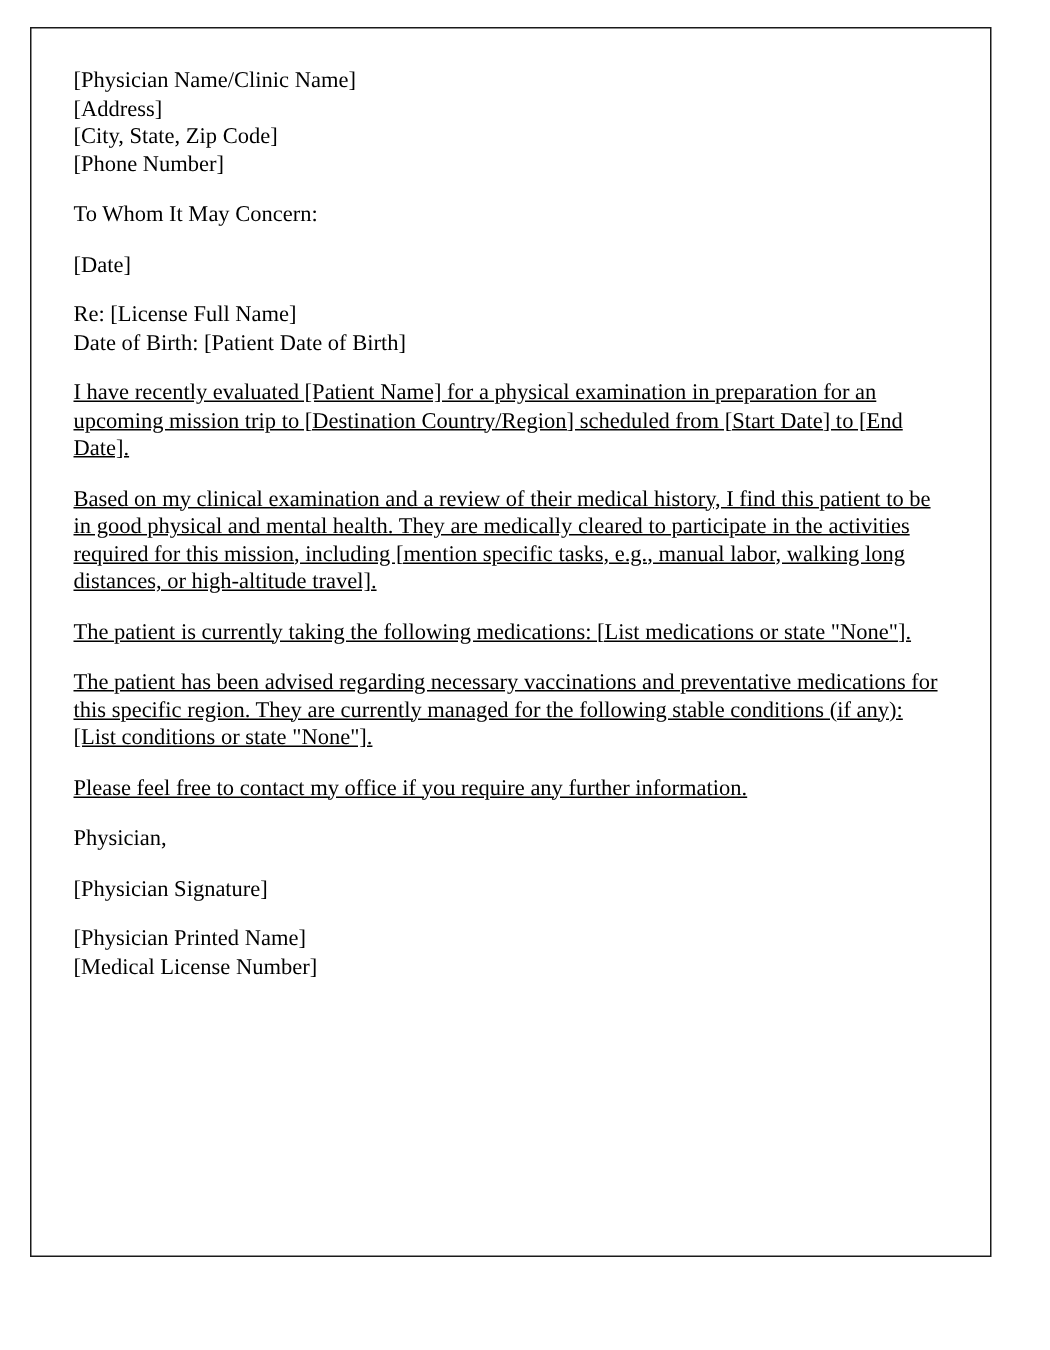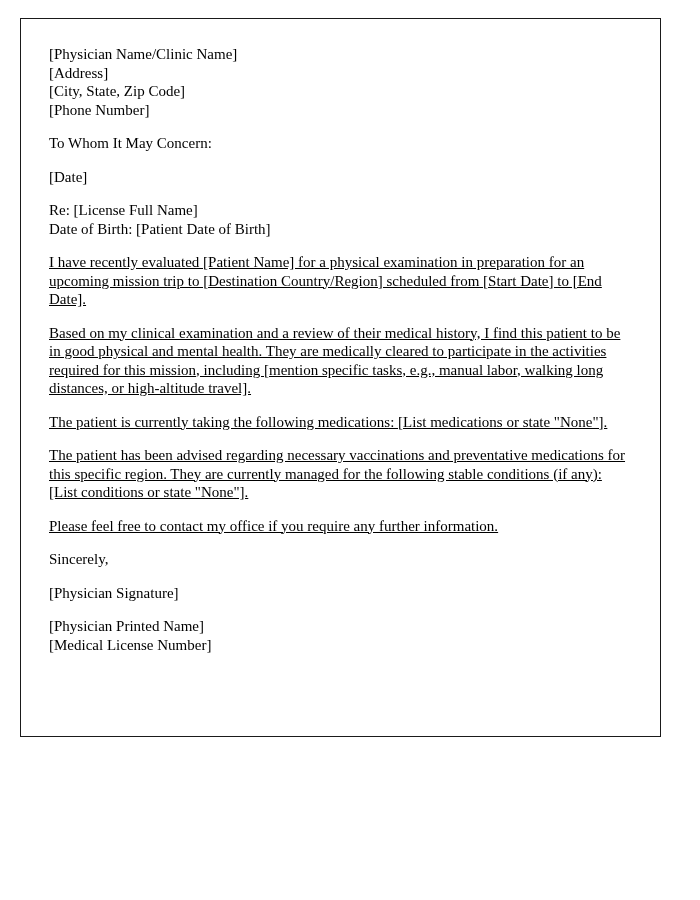--- a/index.html
+++ b/index.html
@@ -7,21 +7,21 @@
     width: 700px;
     height: 900px;
     background: #ffffff;
     font-family: "Liberation Serif", "DejaVu Serif", serif;
   }
   .page {
     position: absolute;
     left: 20px;
     top: 18px;
     width: 641px;
-    height: 719px;
+    height: 820px;
     background: #ffffff;
     border: 1px solid #1a1a1a;
   }
   .content {
     padding: 26px 32px 0 28px;
     color: #000000;
     font-size: 15px;
     line-height: 18.5px;
   }
   .line {
@@ -66,21 +66,21 @@
 
     <div class="para">Based on my clinical examination and a review of their medical history, I find this patient to be in good physical and mental health. They are medically cleared to participate in the activities required for this mission, including [mention specific tasks, e.g., manual labor, walking long distances, or high-altitude travel].</div>
 
     <div class="para">The patient is currently taking the following medications: [List medications or state "None"].</div>
 
     <div class="para">The patient has been advised regarding necessary vaccinations and preventative medications for this specific region. They are currently managed for the following stable conditions (if any): [List conditions or state "None"].</div>
 
     <div class="para">Please feel free to contact my office if you require any further information.</div>
 
     <div class="block">
-      <div class="line">Sincerely,</div>
+      <div class="line">Physician,</div>
     </div>
 
     <div class="block">
       <div class="line">[Physician Signature]</div>
     </div>
 
     <div class="block">
       <div class="line">[Physician Printed Name]</div>
       <div class="line">[Medical License Number]</div>
     </div>

